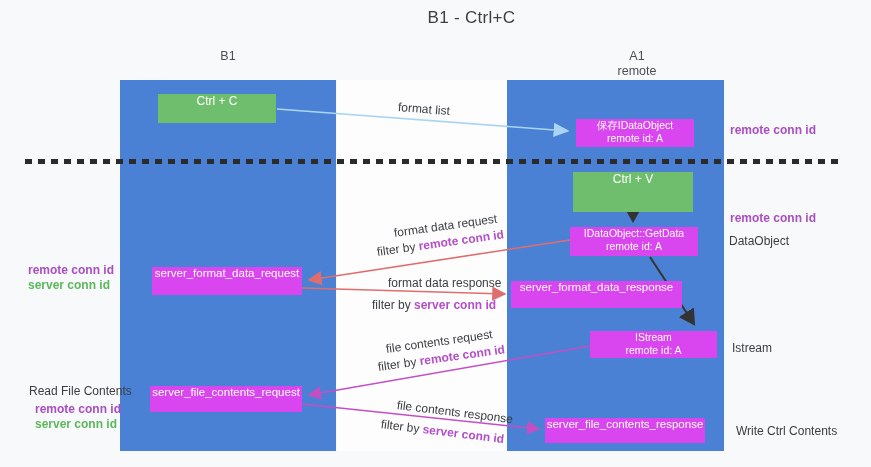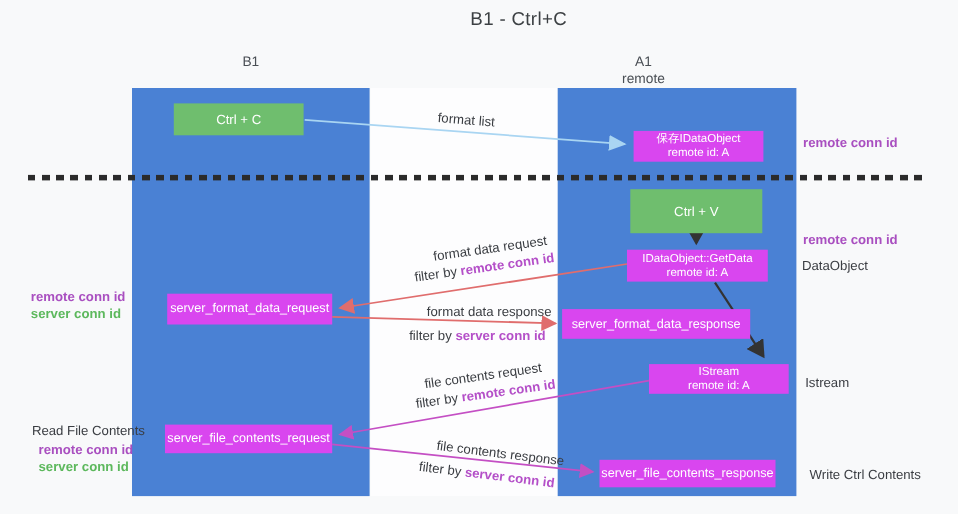--- a/index.html
+++ b/index.html
@@ -9,21 +9,21 @@
     position: relative; width: 871px; height: 467px;
     background: #f8f9fa; overflow: hidden;
   }
   .lane-gap { position: absolute; left: 337px; top: 80px; width: 170px; height: 371px; background: #fdfdfe; }
   .title { position: absolute; left: 0; top: 7px; width: 871px; text-align: center;
            font-size: 17px; color: #3c4043; line-height: 21px; letter-spacing: .3px; margin-left: 36px; }
   .col-header { position: absolute; top: 49px; width: 216px; text-align: center;
                 font-size: 12.5px; color: #4a4f55; line-height: 15px; }
   .col { position: absolute; top: 80px; width: 216px; height: 371px; background: #4a81d4; }
   .box { position: absolute; display: flex; flex-direction: column; align-items: center;
-         justify-content: center; color: #fff; text-align: center; z-index: 5; }
+         color: #fff; text-align: center; z-index: 5; }
   .green  { background: #6fbe6e; font-size: 12px; }
   .orange { background: #d946ef; font-size: 11.5px; }
   .orange.two { font-size: 10.5px; line-height: 13px; }
   .dashed { position: absolute; left: 25px; top: 159px; width: 818px; height: 5px; z-index: 6;
             background: repeating-linear-gradient(90deg, #2b2b2b 0 7px, transparent 7px 13px); }
   svg.arrows { position: absolute; left: 0; top: 0; z-index: 4; pointer-events: none; }
   .lbl { position: absolute; font-size: 12px; color: #3a3d42; white-space: nowrap; z-index: 7; }
   .purple { color: #a94fc0; font-weight: bold; }
   .greentxt { color: #5cb85c; font-weight: bold; }
   .rot-up { transform: rotate(-8deg); transform-origin: left center; }
@@ -38,21 +38,21 @@
 
   <div class="lane-gap"></div>
 
   <div class="title">
     <div>B1 - Ctrl+C</div>
   </div>
 
   <div class="col-header" style="left:120px">
     <div>B1</div>
   </div>
-  <div class="col-header" style="left:477px">
+  <div class="col-header" style="left:529px">
     <div>A1</div>
     <div>remote</div>
   </div>
 
   <div class="col" style="left:120px"></div>
   <div class="col" style="left:507px; width:217px"></div>
 
   <svg class="arrows" width="871" height="467" viewBox="0 0 871 467">
     <defs>
       <marker id="mBlue" markerWidth="11" markerHeight="9" refX="9" refY="4.5" orient="auto">

